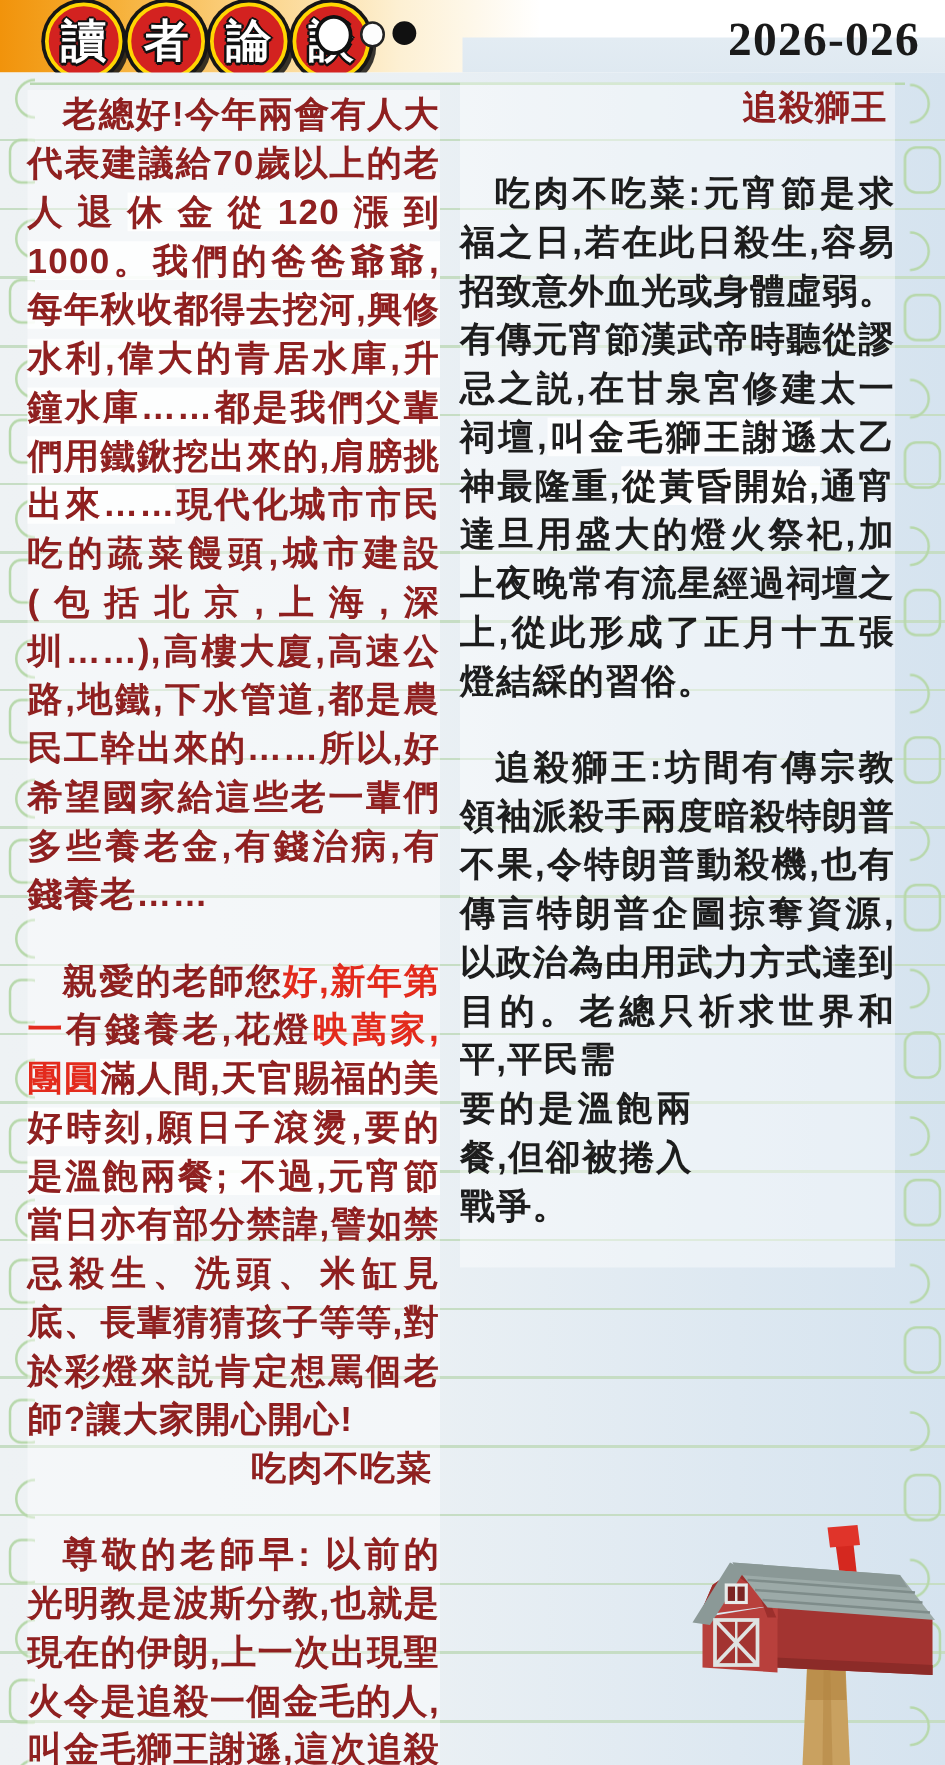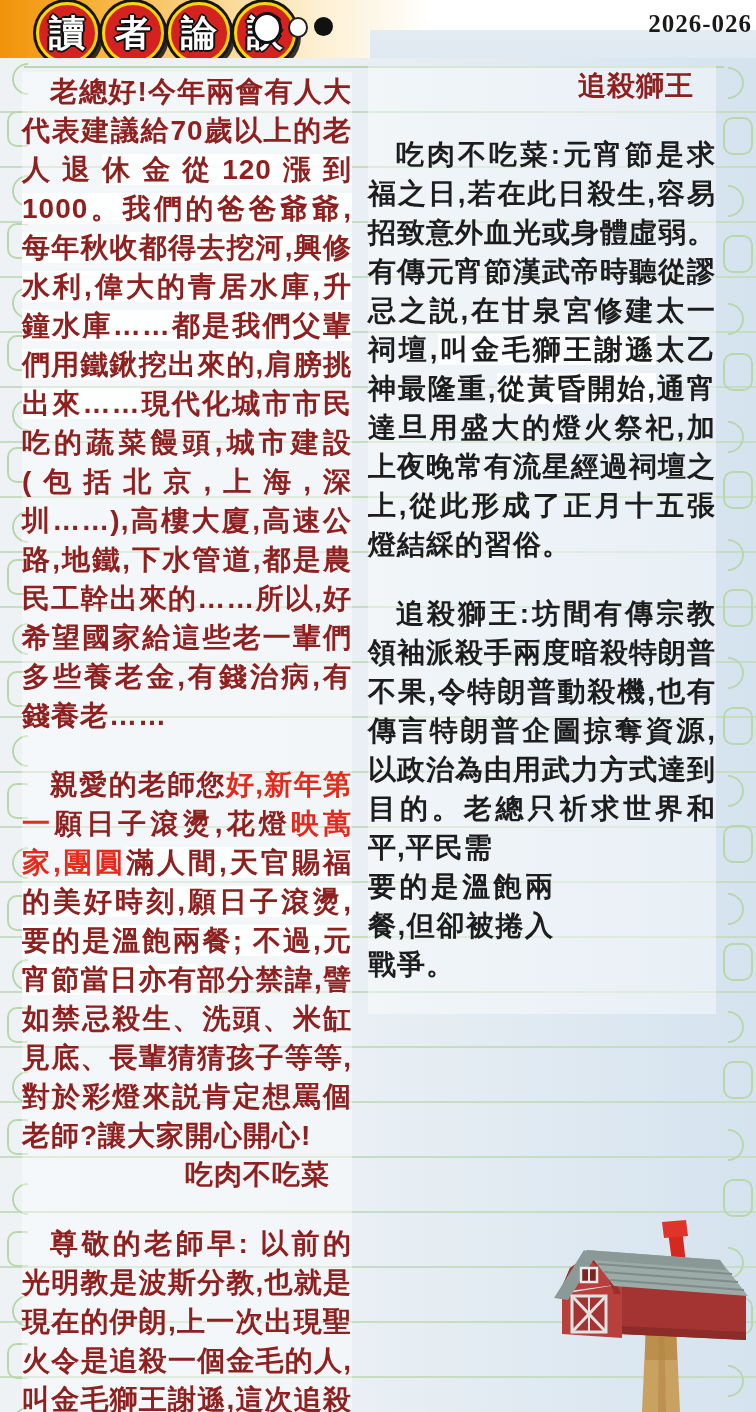--- a/index.html
+++ b/index.html
@@ -28,23 +28,23 @@
   .logo-circle span{
     color:#ffffff;font-size:36px;font-weight:700;line-height:1;
     text-shadow:-2px 0 #111,2px 0 #111,0 -2px #111,0 2px #111,-1px -1px #111,1px 1px #111,-1px 1px #111,1px -1px #111;
   }
   .dots{position:absolute;left:252px;top:12px;width:90px;height:32px;}
   .dot{position:absolute;border-radius:50%;}
   .dot-1{left:0;top:0;width:24px;height:26px;background:#ffffff;border:3px solid #111;}
   .dot-2{left:36px;top:5px;width:16px;height:17px;background:#fdfdfd;border:2px solid #222;}
   .dot-3{left:62px;top:5px;width:19px;height:19px;background:#111;}
   .issue{
-    position:absolute;right:4px;top:10px;
+    position:absolute;right:20px;top:10px;
     font-family:"Liberation Serif","DejaVu Serif",serif;
-    font-size:25px;font-weight:600;color:#1a1a1a;letter-spacing:1px;
+    font-size:38px;font-weight:600;color:#1a1a1a;letter-spacing:1px;
   }
   
   .paper{
     position:absolute;left:0;top:58px;width:756px;height:1354px;overflow:hidden;
     background:
       repeating-linear-gradient(180deg,rgba(0,0,0,0) 0px,rgba(0,0,0,0) 53px,#c6ddc4 53px,#c6ddc4 55px),
       linear-gradient(90deg,#eef2f4 0%,#eaf0f4 45%,#dde8f1 78%,#d5e3ef 100%);
   }
   .paper-topline{position:absolute;left:24px;top:8px;width:700px;height:0;border-top:2px solid #b9d8b2;}
   .edge{position:absolute;top:0;height:1354px;}
@@ -55,21 +55,21 @@
   .col-right{left:368px;top:8px;width:348px;}
   .col-bg{background:rgba(255,255,255,0.42);}
   .block{margin-bottom:30px;}
   .para{
     font-size:28px;line-height:39px;font-weight:700;letter-spacing:1px;
     text-align:justify;text-indent:1em;margin:0;
   }
   .para.no-indent{text-indent:0;}
   .signature{
     font-size:28px;line-height:39px;font-weight:600;letter-spacing:1px;
-    text-align:right;padding-right:22px;color:#8f2020;margin:0;
+    text-align:right;padding-right:6px;color:#8f2020;margin:0;
   }
   .tone-dark{color:#8f2020;}
   .tone-bright{color:#e32b1d;}
   .tone-black{color:#1d1d1d;}
   .hl{background:rgba(255,255,255,0.82);}
   .narrow{width:186px;}
   
   .mailbox{position:absolute;right:6px;bottom:0;width:200px;height:192px;}
 </style>
 </head>
@@ -122,21 +122,21 @@
         </pattern>
       </defs>
       <rect width="34" height="1354" fill="url(#perfR)"></rect>
     </svg>
 
     <div class="col col-left col-bg">
       <div class="block">
         <p class="para"><span class="tone-dark">老總好!今年兩會有人大代表建議給70歲以上的老人退</span><span class="tone-dark hl">休金從120漲到1000。我們的爸爸爺爺,每年秋收都得去挖河,興修水利,偉大的青居水庫,升鐘水庫……都是我們父輩們用鐵鍬挖出來的,肩膀挑出來……</span><span class="tone-dark">現代化城市市民吃的蔬菜饅頭,城市建設(包括北京,上海,深圳……),高樓大廈,高速公路,地鐵,下水管道,都是農民工幹出來的……所以,好希望國家給這些老一輩們多些養老金,有錢治病,有錢養老……</span></p>
       </div>
       <div class="block">
-        <p class="para"><span class="tone-dark">親愛的老師您</span><span class="tone-bright">好,新年第一</span><span class="tone-dark">願日子滾燙,花燈</span><span class="tone-bright">映萬家,團圓</span><span class="tone-dark hl">滿人間,天官賜福的美好時刻,願日子滾燙,要的是溫飽兩餐; 不過,元宵節當日亦有</span><span class="tone-dark">部分禁諱,譬如禁忌殺生、洗頭、米缸見底、長輩猜猜孩子等等,對於彩燈來説肯定想罵個老師?讓大家開心開心!</span></p>
+        <p class="para"><span class="tone-dark">親愛的老師您</span><span class="tone-bright">好,新年第一</span><span class="tone-dark">有錢養老,花燈</span><span class="tone-bright">映萬家,團圓</span><span class="tone-dark hl">滿人間,天官賜福的美好時刻,願日子滾燙,要的是溫飽兩餐; 不過,元宵節當日亦有</span><span class="tone-dark">部分禁諱,譬如禁忌殺生、洗頭、米缸見底、長輩猜猜孩子等等,對於彩燈來説肯定想罵個老師?讓大家開心開心!</span></p>
         <p class="signature">吃肉不吃菜</p>
       </div>
       <div class="block">
         <p class="para"><span class="tone-dark">尊敬的老師早: 以前的光明教是波斯分教,也就是現在的伊朗,上一次出現聖火令是追殺一個金毛的人,叫金毛獅王謝遜,這次追殺的也是一個金毛,叫特朗普,金毛不該去殺一個80多歲的宗教領袖,估計</span></p>
       </div>
     </div>
 
     <div class="col col-right col-bg">
       <div class="block">
         <p class="signature">追殺獅王</p>

